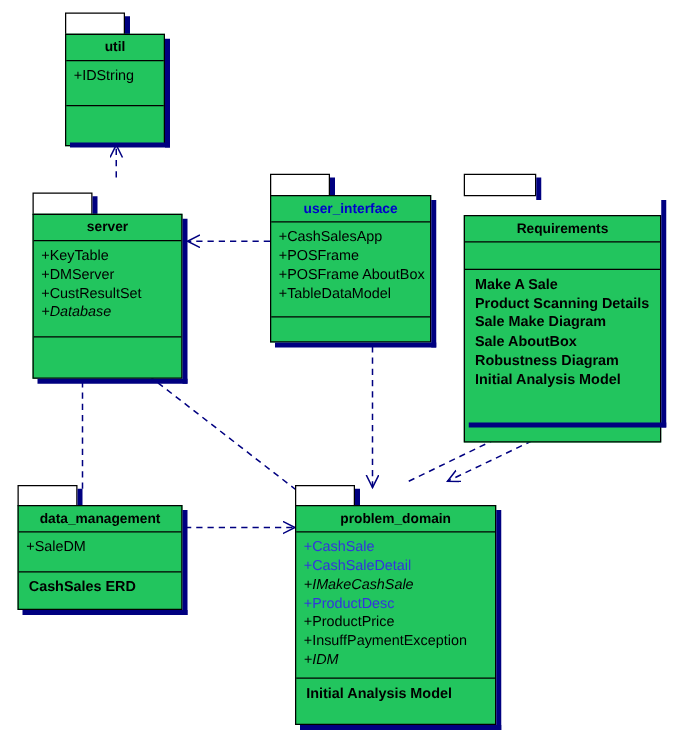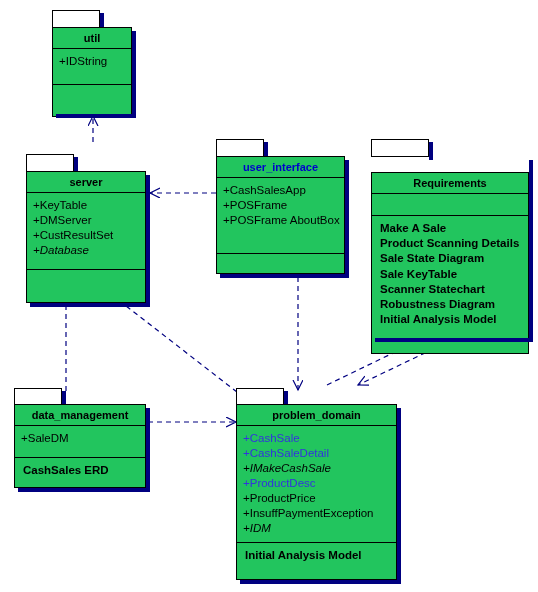--- a/index.html
+++ b/index.html
@@ -142,39 +142,39 @@
 
   <div class="pkg" style="left:216px;top:139px;width:133px;height:139px;">
     <div class="tab" style="width:48px;height:18px;"></div>
     <div class="tabshadow" style="left:48px;top:3px;width:4px;height:18px;"></div>
     <div class="body" style="top:17px;width:129px;height:118px;">
       <div class="compart title blue" style="height:21px;line-height:20px;">user_interface</div>
       <div class="compart attrs" style="height:76px;">
         <div class="attr">+CashSalesApp</div>
         <div class="attr">+POSFrame</div>
         <div class="attr">+POSFrame AboutBox</div>
+        <div class="attr">+TableDataModel</div>
       </div>
       <div class="compart last emptybox"></div>
     </div>
     <div class="shadow-r" style="left:129px;top:21px;width:4px;height:118px;"></div>
     <div class="shadow-b" style="left:4px;top:135px;width:129px;height:4px;"></div>
   </div>
 
   <div class="pkg" style="left:371px;top:139px;width:162px;height:203px;">
     <div class="tab" style="width:58px;height:18px;"></div>
     <div class="tabshadow" style="left:58px;top:3px;width:4px;height:18px;"></div>
     <div class="body" style="top:17px;width:158px;height:182px;margin-top:16px;">
       <div class="compart title" style="height:21px;line-height:20px;">Requirements</div>
       <div class="compart emptybox" style="height:22px;"></div>
       <div class="compart last docs">
         <div class="doc">Make A Sale</div>
         <div class="doc">Product Scanning Details</div>
-        <div class="doc">Sale State Diagram</div>
-        <div class="doc">Sale KeyTable</div>
-        <div class="doc">Scanner Statechart</div>
+        <div class="doc">Sale Make Diagram</div>
+        <div class="doc">Sale AboutBox</div>
         <div class="doc">Robustness Diagram</div>
         <div class="doc">Initial Analysis Model</div>
       </div>
     </div>
     <div class="shadow-r" style="left:158px;top:21px;width:4px;height:182px;"></div>
     <div class="shadow-b" style="left:4px;top:199px;width:158px;height:4px;"></div>
   </div>
 
   <div class="pkg" style="left:14px;top:388px;width:136px;height:104px;">
     <div class="tab" style="width:48px;height:17px;"></div>

